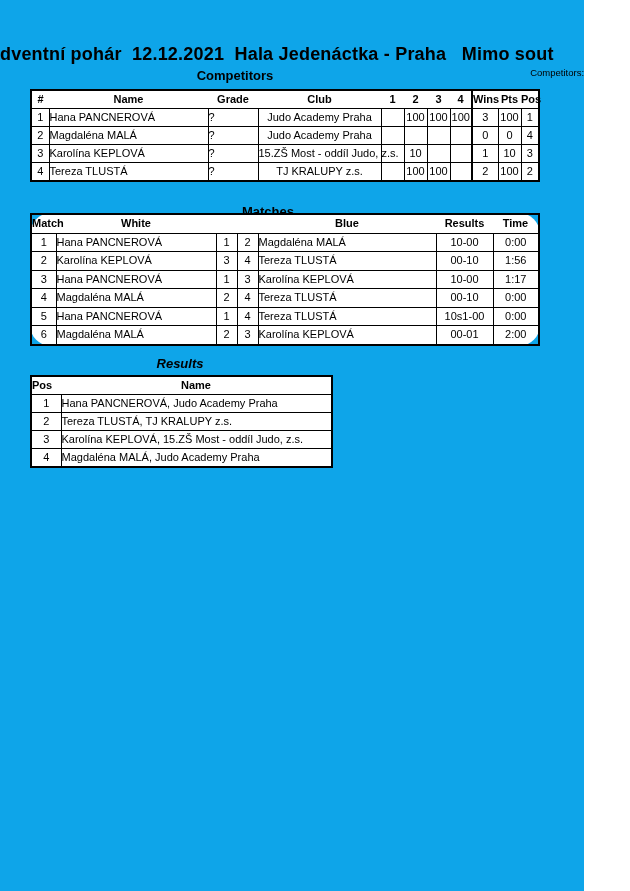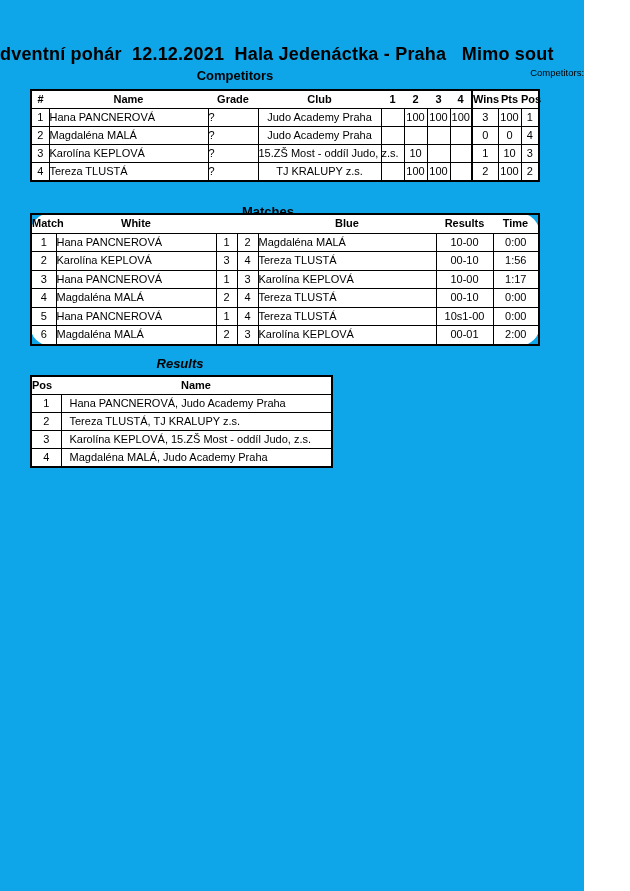--- a/index.html
+++ b/index.html
@@ -34,21 +34,21 @@
   .tbl thead th { font-weight:bold; border:none; border-bottom:1px solid #000000; }
   .tbl tbody td { border:1px solid #000000; }
   .thick-left { border-left:2px solid #000000 !important; }
   .c { text-align:center; }
   .l { text-align:left; padding-left:6px; }
   .lh { text-align:left; padding-left:3px; }
   .t-competitors { left:30px; top:89px;  width:508px; }
   .t-matches     { left:30px; top:213px; width:508px;border-radius:21px; }
   .t-matches th, .t-matches td { height:17.5px; line-height:17.5px; }
   .t-results     { left:30px; top:375px; width:301px; }
-  .t-results tbody td.l { padding-left:8px; }
+  .t-results tbody td.l { }
 </style>
 </head>
 <body>
 
 <div class="page">
 
   <div class="title">dventní pohár  12.12.2021  Hala Jedenáctka - Praha   Mimo sout</div>
 
   <div class="sec-heading h-competitors">Competitors</div>
   <div class="subcount">Competitors: 4</div>

